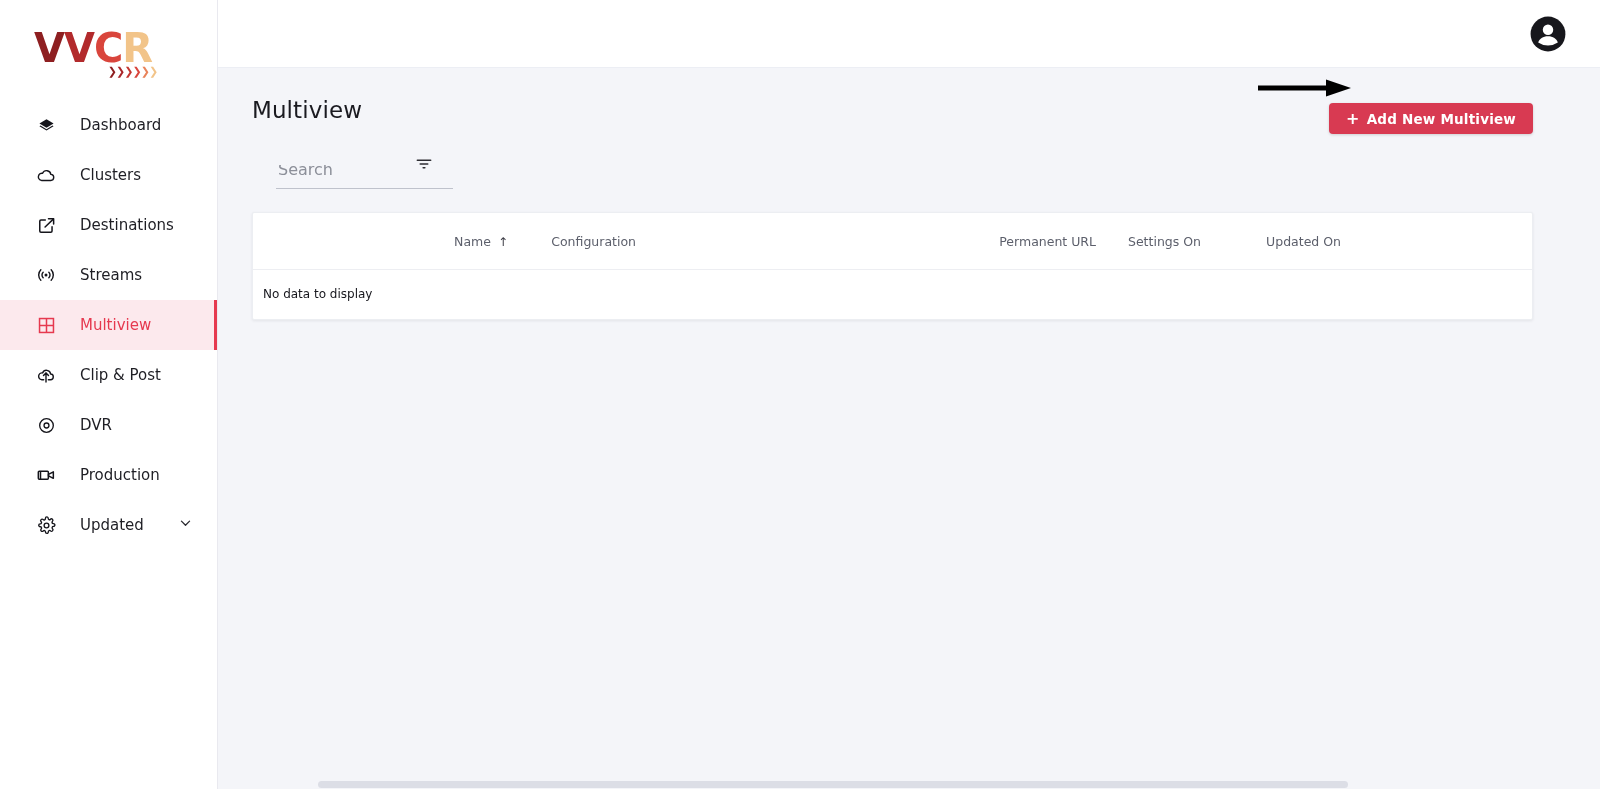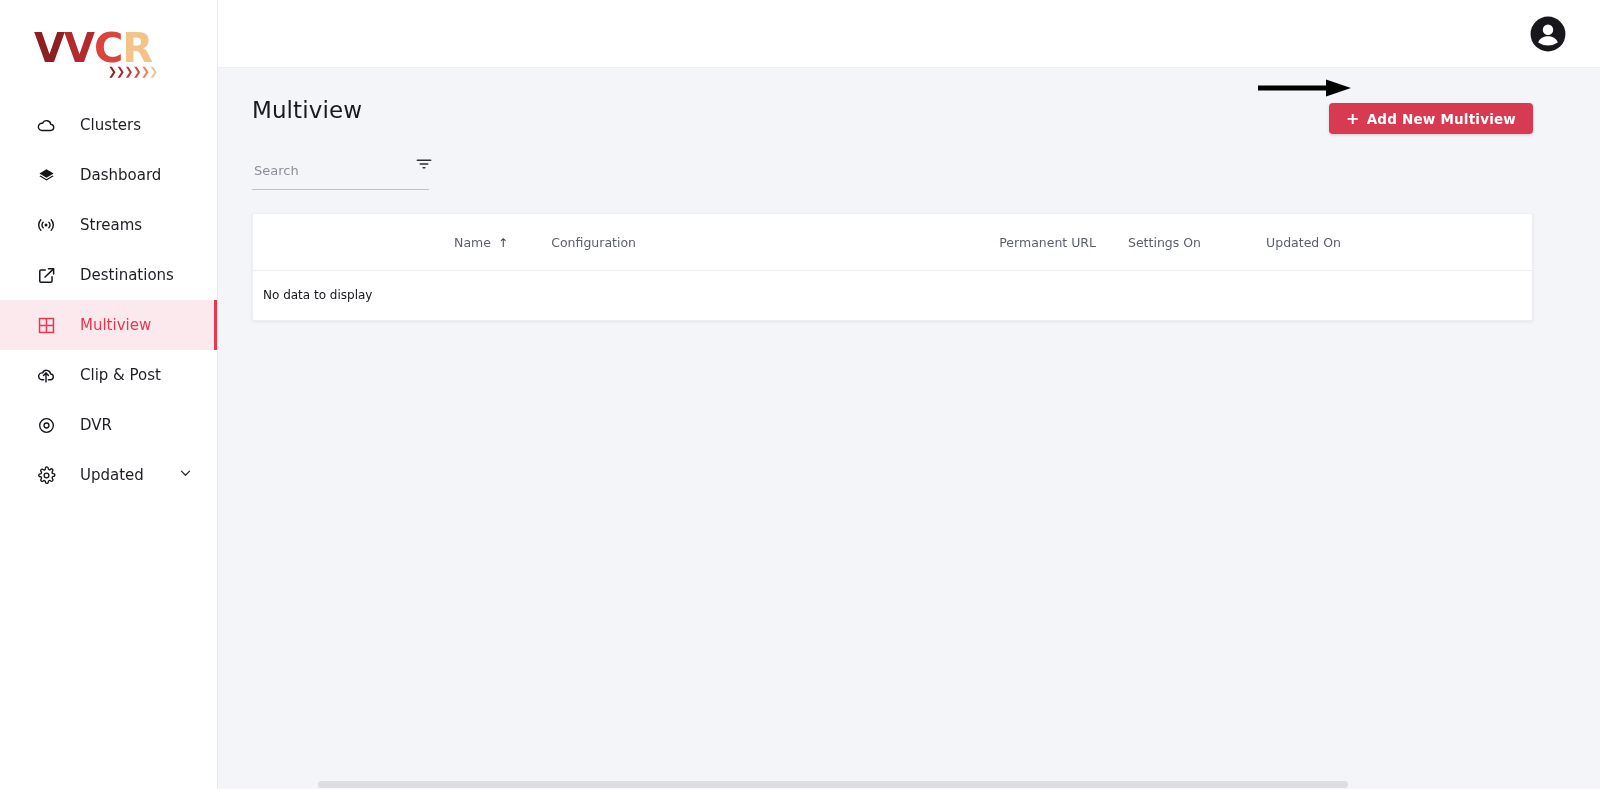--- a/index.html
+++ b/index.html
@@ -145,24 +145,25 @@
     width: 177px;
     margin-top: 8px;
   }
   .search-field {
     width: 177px;
     border: none;
     border-bottom: 1px solid #bfc2cc;
     background: transparent;
     outline: none;
     font-family: "DejaVu Sans", sans-serif;
-    font-size: 13px;
+    font-size: 16px;
     color: #40404a;
     padding: 0 0 14px 2px;
     height: 24px;
+    margin-left: 24px;
   }
   .search-field::placeholder { color: #8c8f99; }
   .filter-icon {
     position: absolute;
     right: -5px; top: -6px;
     width: 20px; height: 20px;
     cursor: pointer;
     color: #2d2d33;
   }
 
@@ -234,61 +235,61 @@
             <span class="chev" style="color:#e9835a">❯</span>
             <span class="chev" style="color:#f2c489">❯</span>
         </span>
       </div>
     </div>
 
     <nav class="nav">
 
       <div class="nav-item">
         <span class="ico">
-          <svg width="20" height="20" viewBox="0 0 24 24" fill="none" stroke="currentColor" stroke-width="1.7" stroke-linecap="round" stroke-linejoin="round">
-            <path d="M6.5 18.5h11a3.6 3.6 0 0 0 .3-7.2 5.2 5.2 0 0 0-9.9-1.4 4 4 0 0 0-1.4 8.6z"></path>
-          </svg>
-        </span>
-        <span class="lbl">Clusters</span>
-      </div>
-
-      <div class="nav-item">
-        <span class="ico">
           <svg width="17" height="17" viewBox="0 0 24 24" fill="currentColor">
             <path d="M12 3 L22 9 L12 15 L2 9 Z"></path>
             <path d="M12 17.2 L3.6 12.1 L2 13 L12 19 L22 13 L20.4 12.1 Z"></path>
           </svg>
         </span>
         <span class="lbl">Dashboard</span>
+      </div>
+
+      <div class="nav-item">
+        <span class="ico">
+          <svg width="20" height="20" viewBox="0 0 24 24" fill="none" stroke="currentColor" stroke-width="1.7" stroke-linecap="round" stroke-linejoin="round">
+            <path d="M6.5 18.5h11a3.6 3.6 0 0 0 .3-7.2 5.2 5.2 0 0 0-9.9-1.4 4 4 0 0 0-1.4 8.6z"></path>
+          </svg>
+        </span>
+        <span class="lbl">Clusters</span>
+      </div>
+
+      <div class="nav-item">
+        <span class="ico">
+          <svg width="19" height="19" viewBox="0 0 24 24" fill="none" stroke="currentColor" stroke-width="1.9" stroke-linecap="round" stroke-linejoin="round">
+            <path d="M19 13.5V19a1.5 1.5 0 0 1-1.5 1.5H5A1.5 1.5 0 0 1 3.5 19V6.5A1.5 1.5 0 0 1 5 5h5.5"></path>
+            <path d="M14.5 3.5H21v6.5"></path>
+            <path d="M10.2 13.8 20.6 3.9"></path>
+          </svg>
+        </span>
+        <span class="lbl">Destinations</span>
       </div>
 
       <div class="nav-item">
         <span class="ico">
           <svg width="20" height="20" viewBox="0 0 24 24" fill="none" stroke="currentColor" stroke-width="1.7" stroke-linecap="round">
             <circle cx="12" cy="12" r="1.8" fill="currentColor" stroke="none"></circle>
             <path d="M8.6 8.6a4.8 4.8 0 0 0 0 6.8"></path>
             <path d="M15.4 8.6a4.8 4.8 0 0 1 0 6.8"></path>
             <path d="M5.8 5.8a8.8 8.8 0 0 0 0 12.4"></path>
             <path d="M18.2 5.8a8.8 8.8 0 0 1 0 12.4"></path>
           </svg>
         </span>
         <span class="lbl">Streams</span>
       </div>
 
-      <div class="nav-item">
-        <span class="ico">
-          <svg width="19" height="19" viewBox="0 0 24 24" fill="none" stroke="currentColor" stroke-width="1.9" stroke-linecap="round" stroke-linejoin="round">
-            <path d="M19 13.5V19a1.5 1.5 0 0 1-1.5 1.5H5A1.5 1.5 0 0 1 3.5 19V6.5A1.5 1.5 0 0 1 5 5h5.5"></path>
-            <path d="M14.5 3.5H21v6.5"></path>
-            <path d="M10.2 13.8 20.6 3.9"></path>
-          </svg>
-        </span>
-        <span class="lbl">Destinations</span>
-      </div>
-
       <div class="nav-item active">
         <span class="ico">
           <svg width="19" height="19" viewBox="0 0 24 24" fill="none" stroke="currentColor" stroke-width="1.9">
             <rect x="3.2" y="3.2" width="17.6" height="17.6"></rect>
             <path d="M12 3.2v17.6M3.2 12h17.6"></path>
           </svg>
         </span>
         <span class="lbl">Multiview</span>
       </div>
 
@@ -306,20 +307,30 @@
       <div class="nav-item">
         <span class="ico">
           <svg width="19" height="19" viewBox="0 0 24 24" fill="none" stroke="currentColor" stroke-width="1.7">
             <circle cx="12" cy="12" r="8.6"></circle>
             <circle cx="12" cy="12" r="3.1"></circle>
           </svg>
         </span>
         <span class="lbl">DVR</span>
       </div>
 
+      <div class="nav-item">
+        <span class="ico">
+          <svg width="20" height="20" viewBox="0 0 24 24" fill="none" stroke="currentColor" stroke-width="1.8" stroke-linejoin="round">
+            <rect x="2.8" y="7.4" width="12" height="9.6" rx="1.1"></rect>
+            <path d="M15 11.2 20.8 8.2v7.8L15 13z"></path>
+            <path d="M5.4 7.4v9.6"></path>
+          </svg>
+        </span>
+        <span class="lbl">Production</span>
+      </div>
 
       <div class="nav-item">
         <span class="ico">
           <svg width="19" height="19" viewBox="0 0 24 24" fill="none" stroke="currentColor" stroke-width="1.7" stroke-linejoin="round">
             <circle cx="12" cy="12" r="3"></circle>
             <path d="M19.2 14.4a1.5 1.5 0 0 0 .3 1.7l.1.1a1.8 1.8 0 1 1-2.6 2.6l-.1-.1a1.5 1.5 0 0 0-1.7-.3 1.5 1.5 0 0 0-.9 1.4v.3a1.8 1.8 0 1 1-3.6 0v-.2a1.5 1.5 0 0 0-1-1.4 1.5 1.5 0 0 0-1.7.3l-.1.1a1.8 1.8 0 1 1-2.6-2.6l.1-.1a1.5 1.5 0 0 0 .3-1.7 1.5 1.5 0 0 0-1.4-.9H4a1.8 1.8 0 1 1 0-3.6h.2a1.5 1.5 0 0 0 1.4-1 1.5 1.5 0 0 0-.3-1.7l-.1-.1A1.8 1.8 0 1 1 7.8 4.5l.1.1a1.5 1.5 0 0 0 1.7.3h.1a1.5 1.5 0 0 0 .9-1.4V3a1.8 1.8 0 1 1 3.6 0v.2a1.5 1.5 0 0 0 .9 1.4 1.5 1.5 0 0 0 1.7-.3l.1-.1a1.8 1.8 0 1 1 2.6 2.6l-.1.1a1.5 1.5 0 0 0-.3 1.7v.1a1.5 1.5 0 0 0 1.4.9h.3a1.8 1.8 0 1 1 0 3.6h-.2a1.5 1.5 0 0 0-1.4.9z"></path>
           </svg>
         </span>
         <span class="lbl">Updated</span>
         <span class="chevdown">

